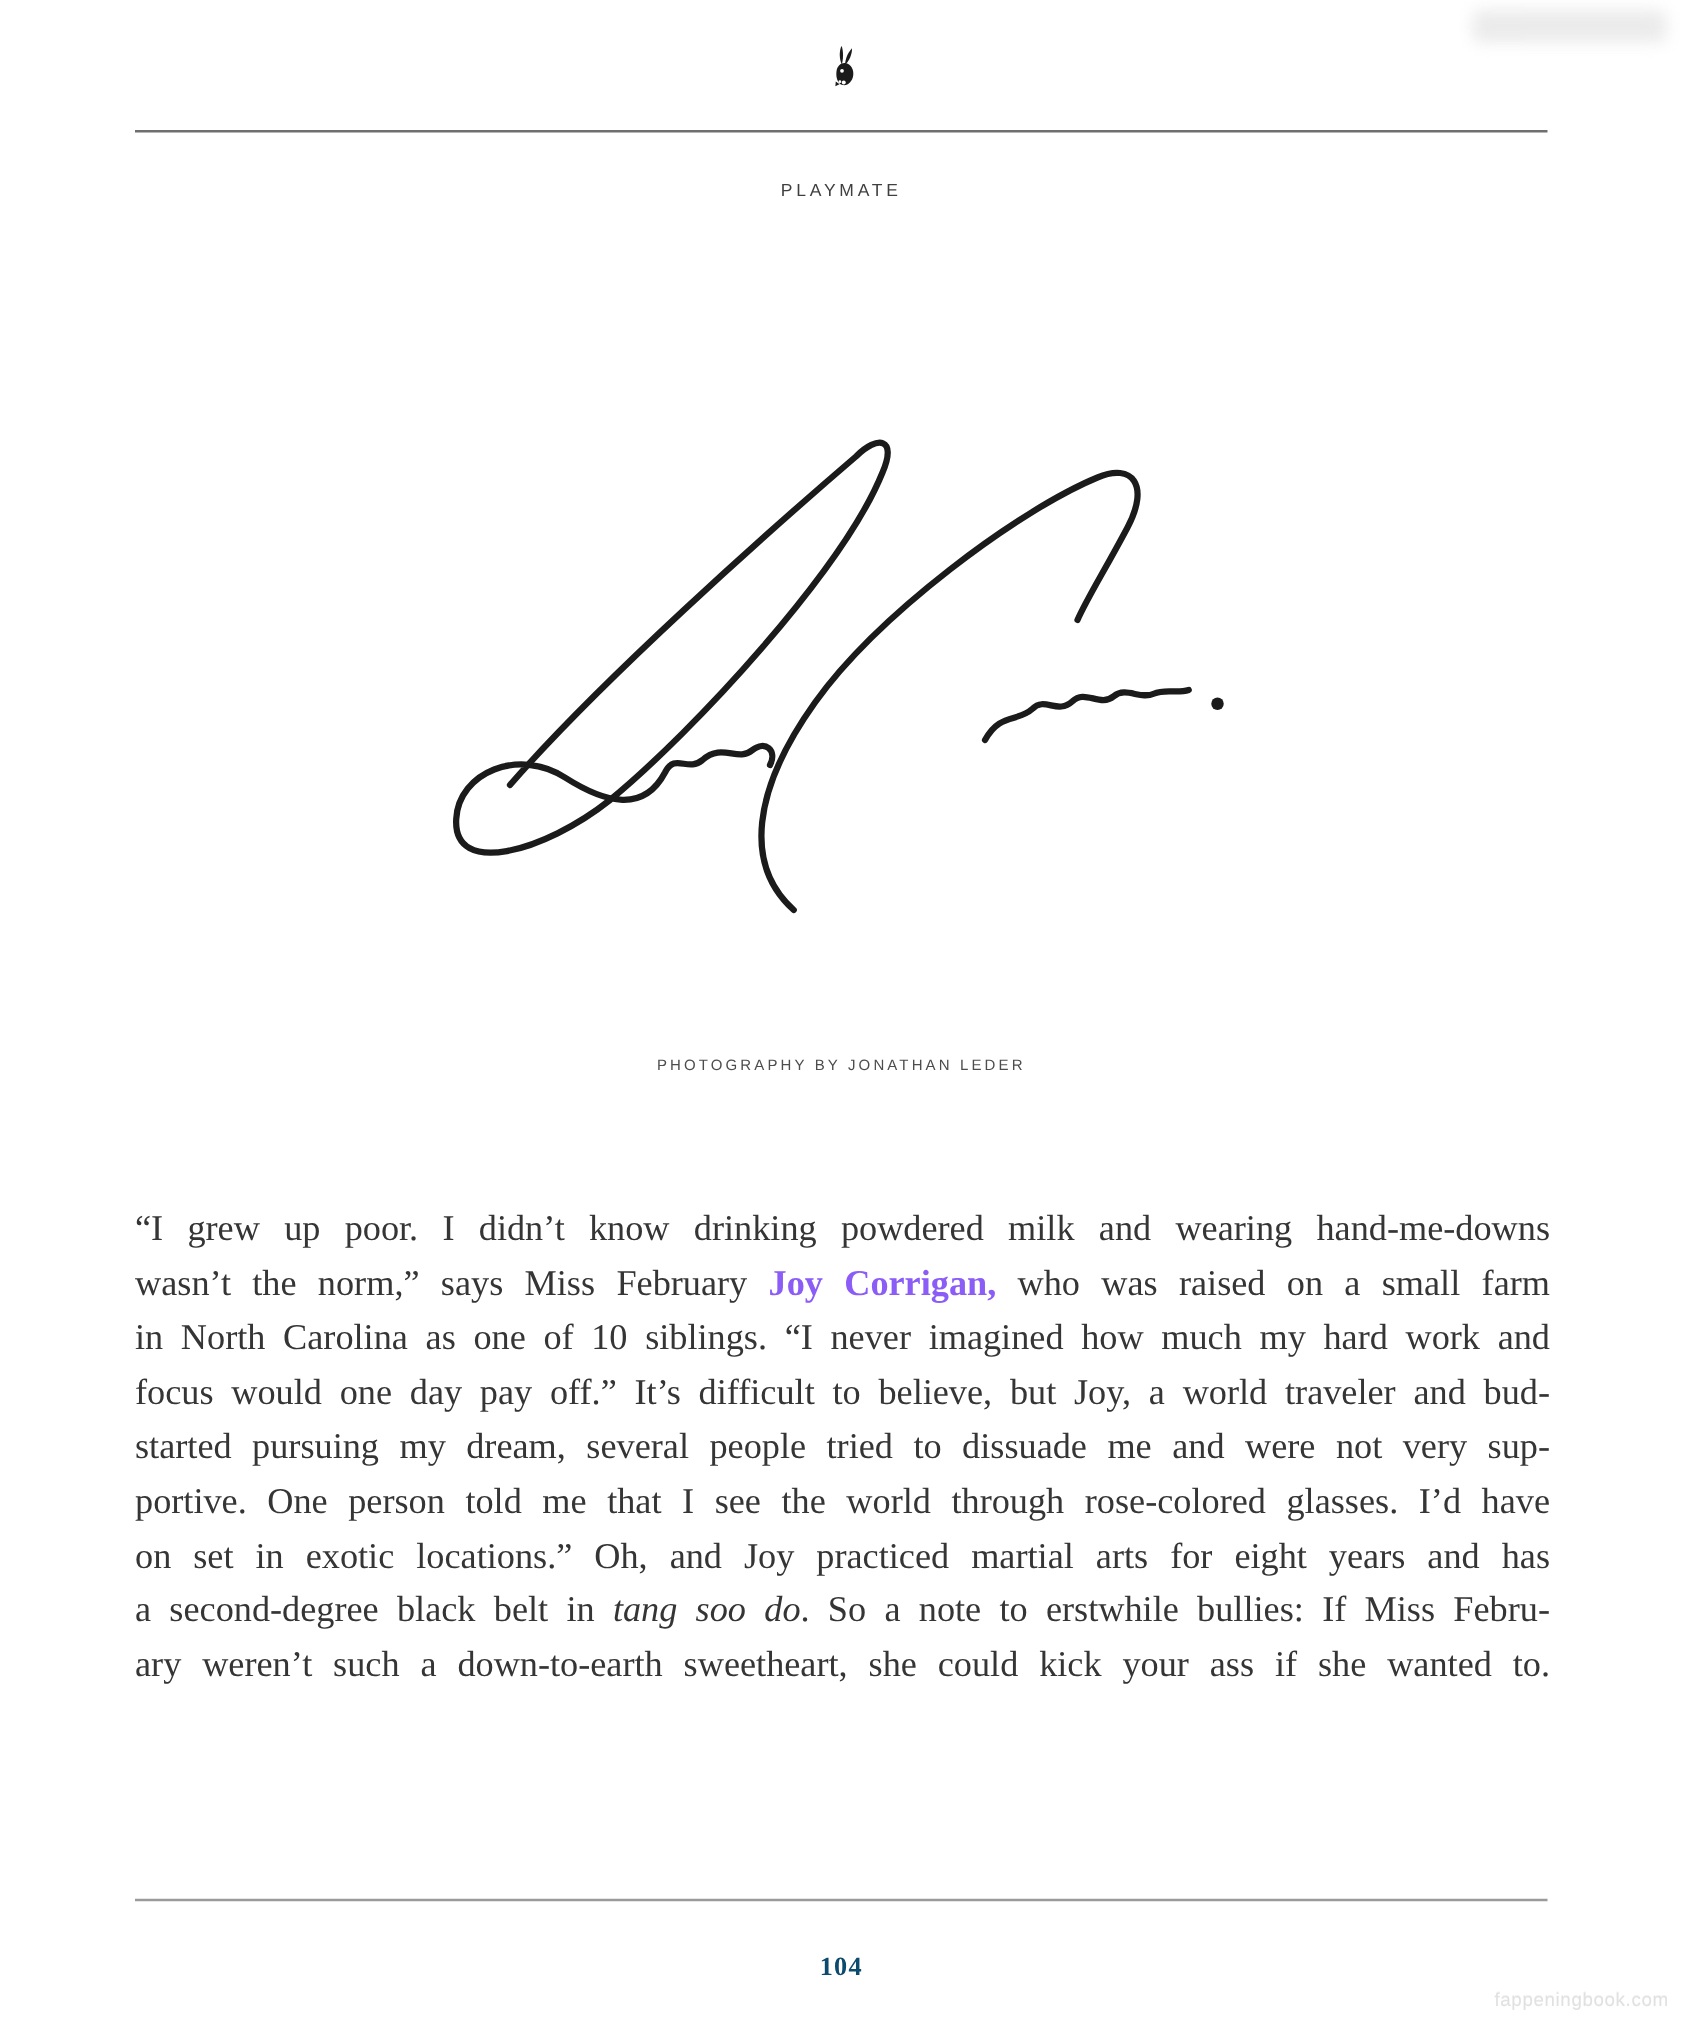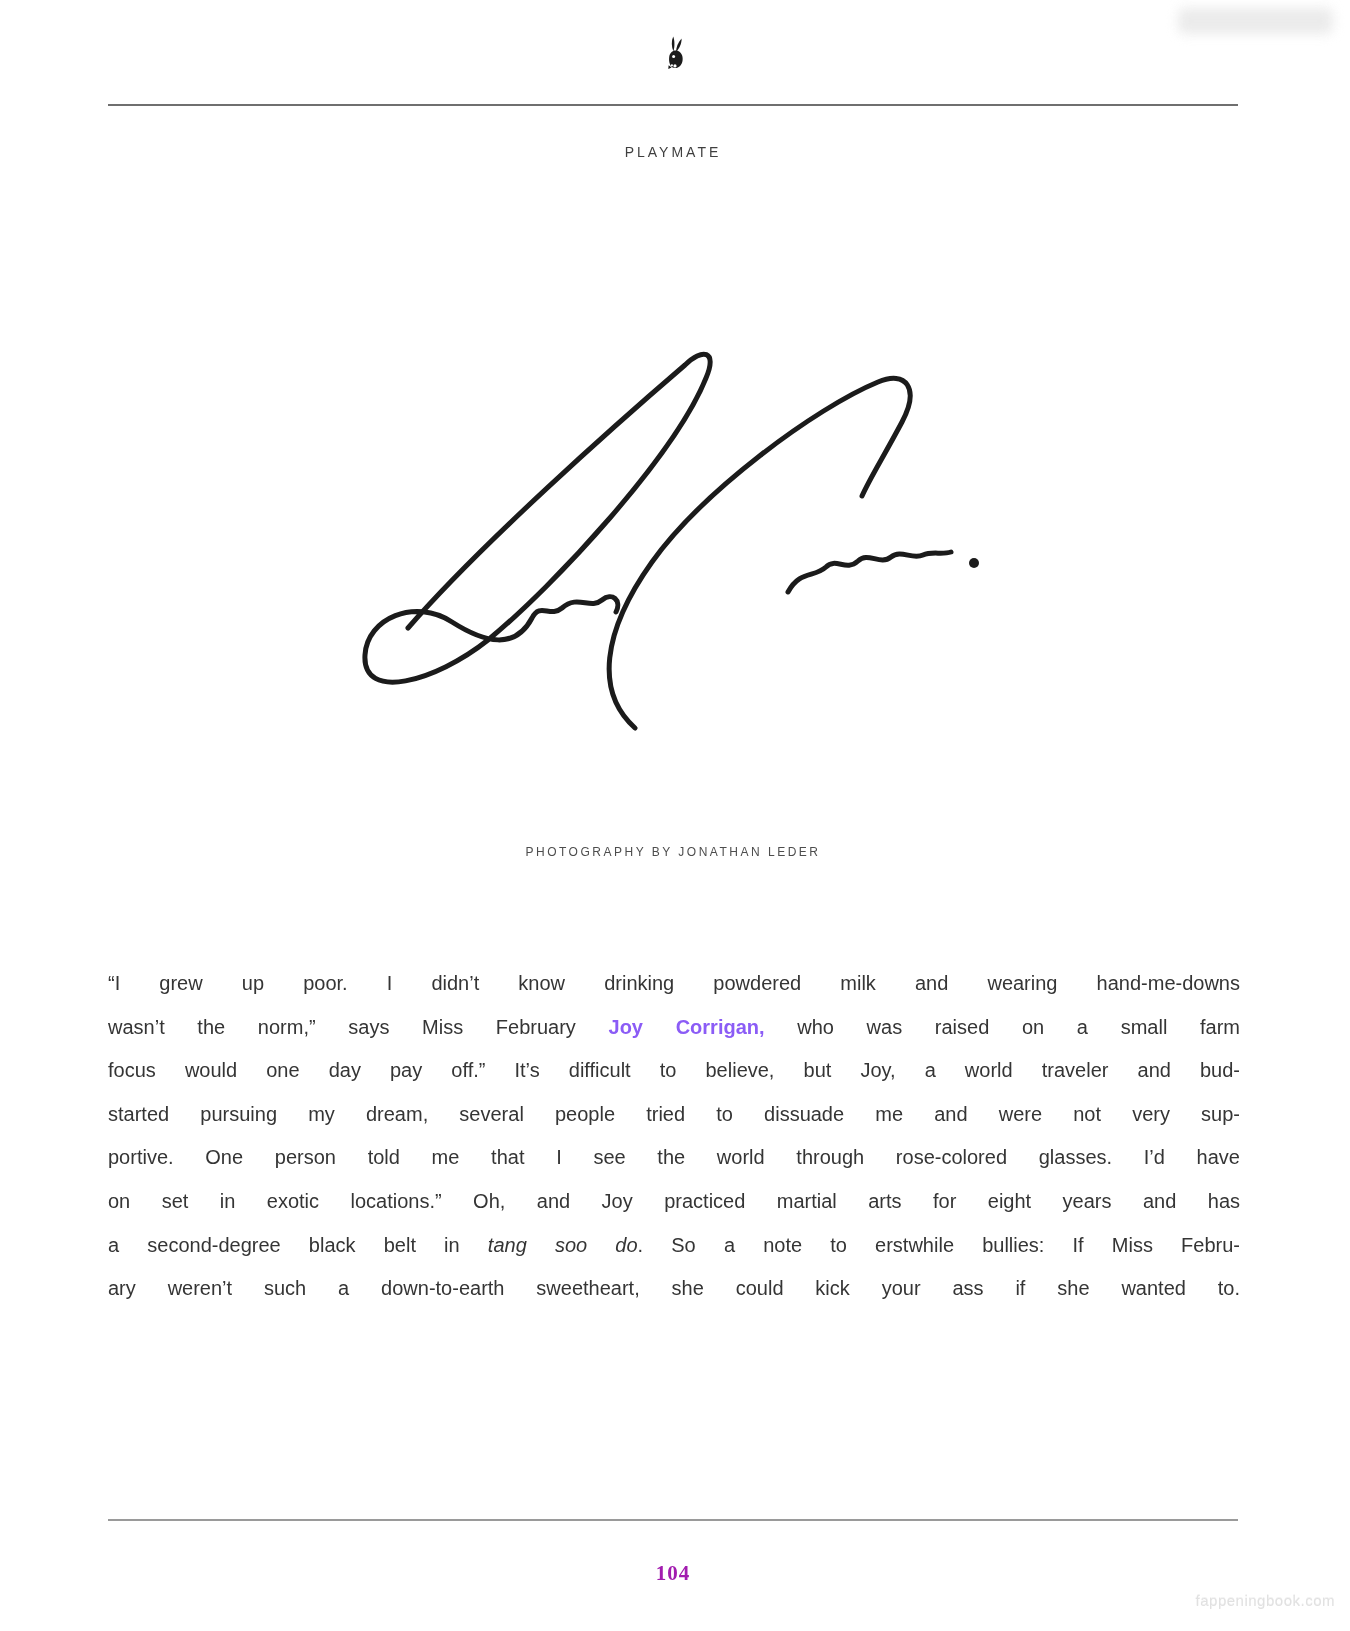--- a/index.html
+++ b/index.html
@@ -48,22 +48,22 @@
     text-align: center;
     font-size: 12px;
     letter-spacing: 2.5px;
     color: #4d4d4d;
   }
 
   .article-text {
     position: absolute;
     left: 108px; top: 962px;
     width: 1132px;
-    font-family: Liberation Sans, sans-serif;
-    font-size: 20px;
+    font-family: Liberation Serif, serif;
+    font-size: 29px;
     color: #353535;
   }
   .body-line {
     height: 43.6px;
     line-height: 43.6px;
     text-align: justify;
     text-align-last: justify;
     white-space: normal;
     overflow: hidden;
   }
@@ -71,21 +71,21 @@
   .seg-italic { font-style: italic; }
 
   .page-number {
     position: absolute;
     top: 1561px; left: 108px; width: 1130px;
     text-align: center;
     font-family: "Liberation Serif", serif;
     font-weight: bold;
     font-size: 21px;
     letter-spacing: 1px;
-    color: #a21caf;
+    color: #0c4a6e;
   }
 
   .watermark-bottom {
     position: absolute;
     top: 1592px; right: 15px;
     font-size: 15px;
     font-weight: normal;
     color: #e1e1e1;
     letter-spacing: 0.5px;
     text-shadow: 0 1px 0 #ffffff, 0 -1px 0 #f2f2f2;
@@ -147,20 +147,21 @@
                C 592 221, 602 225, 611 222"></path>
     </g>
     <circle cx="634" cy="233" r="5" fill="#1b1b1b"></circle>
   </svg>
 
   <div class="credit-line">PHOTOGRAPHY BY JONATHAN LEDER</div>
 
   <div class="article-text">
       <div class="body-line"><span>“I grew up poor. I didn’t know drinking powdered milk and wearing hand-me-downs</span></div>
       <div class="body-line"><span>wasn’t the norm,” says Miss February </span><span class="seg-bold">Joy Corrigan,</span><span> who was raised on a small farm</span></div>
+      <div class="body-line"><span>in North Carolina as one of 10 siblings. “I never imagined how much my hard work and</span></div>
       <div class="body-line"><span>focus would one day pay off.” It’s difficult to believe, but Joy, a world traveler and bud-</span></div>
       <div class="body-line"><span>started pursuing my dream, several people tried to dissuade me and were not very sup-</span></div>
       <div class="body-line"><span>portive. One person told me that I see the world through rose-colored glasses. I’d have</span></div>
       <div class="body-line"><span>on set in exotic locations.” Oh, and Joy practiced martial arts for eight years and has</span></div>
       <div class="body-line"><span>a second-degree black belt in </span><span class="seg-italic">tang soo do</span><span>. So a note to erstwhile bullies: If Miss Febru-</span></div>
       <div class="body-line"><span>ary weren’t such a down-to-earth sweetheart, she could kick your ass if she wanted to.</span></div>
     </div>
 
   <div class="rule rule-bottom"></div>
 

